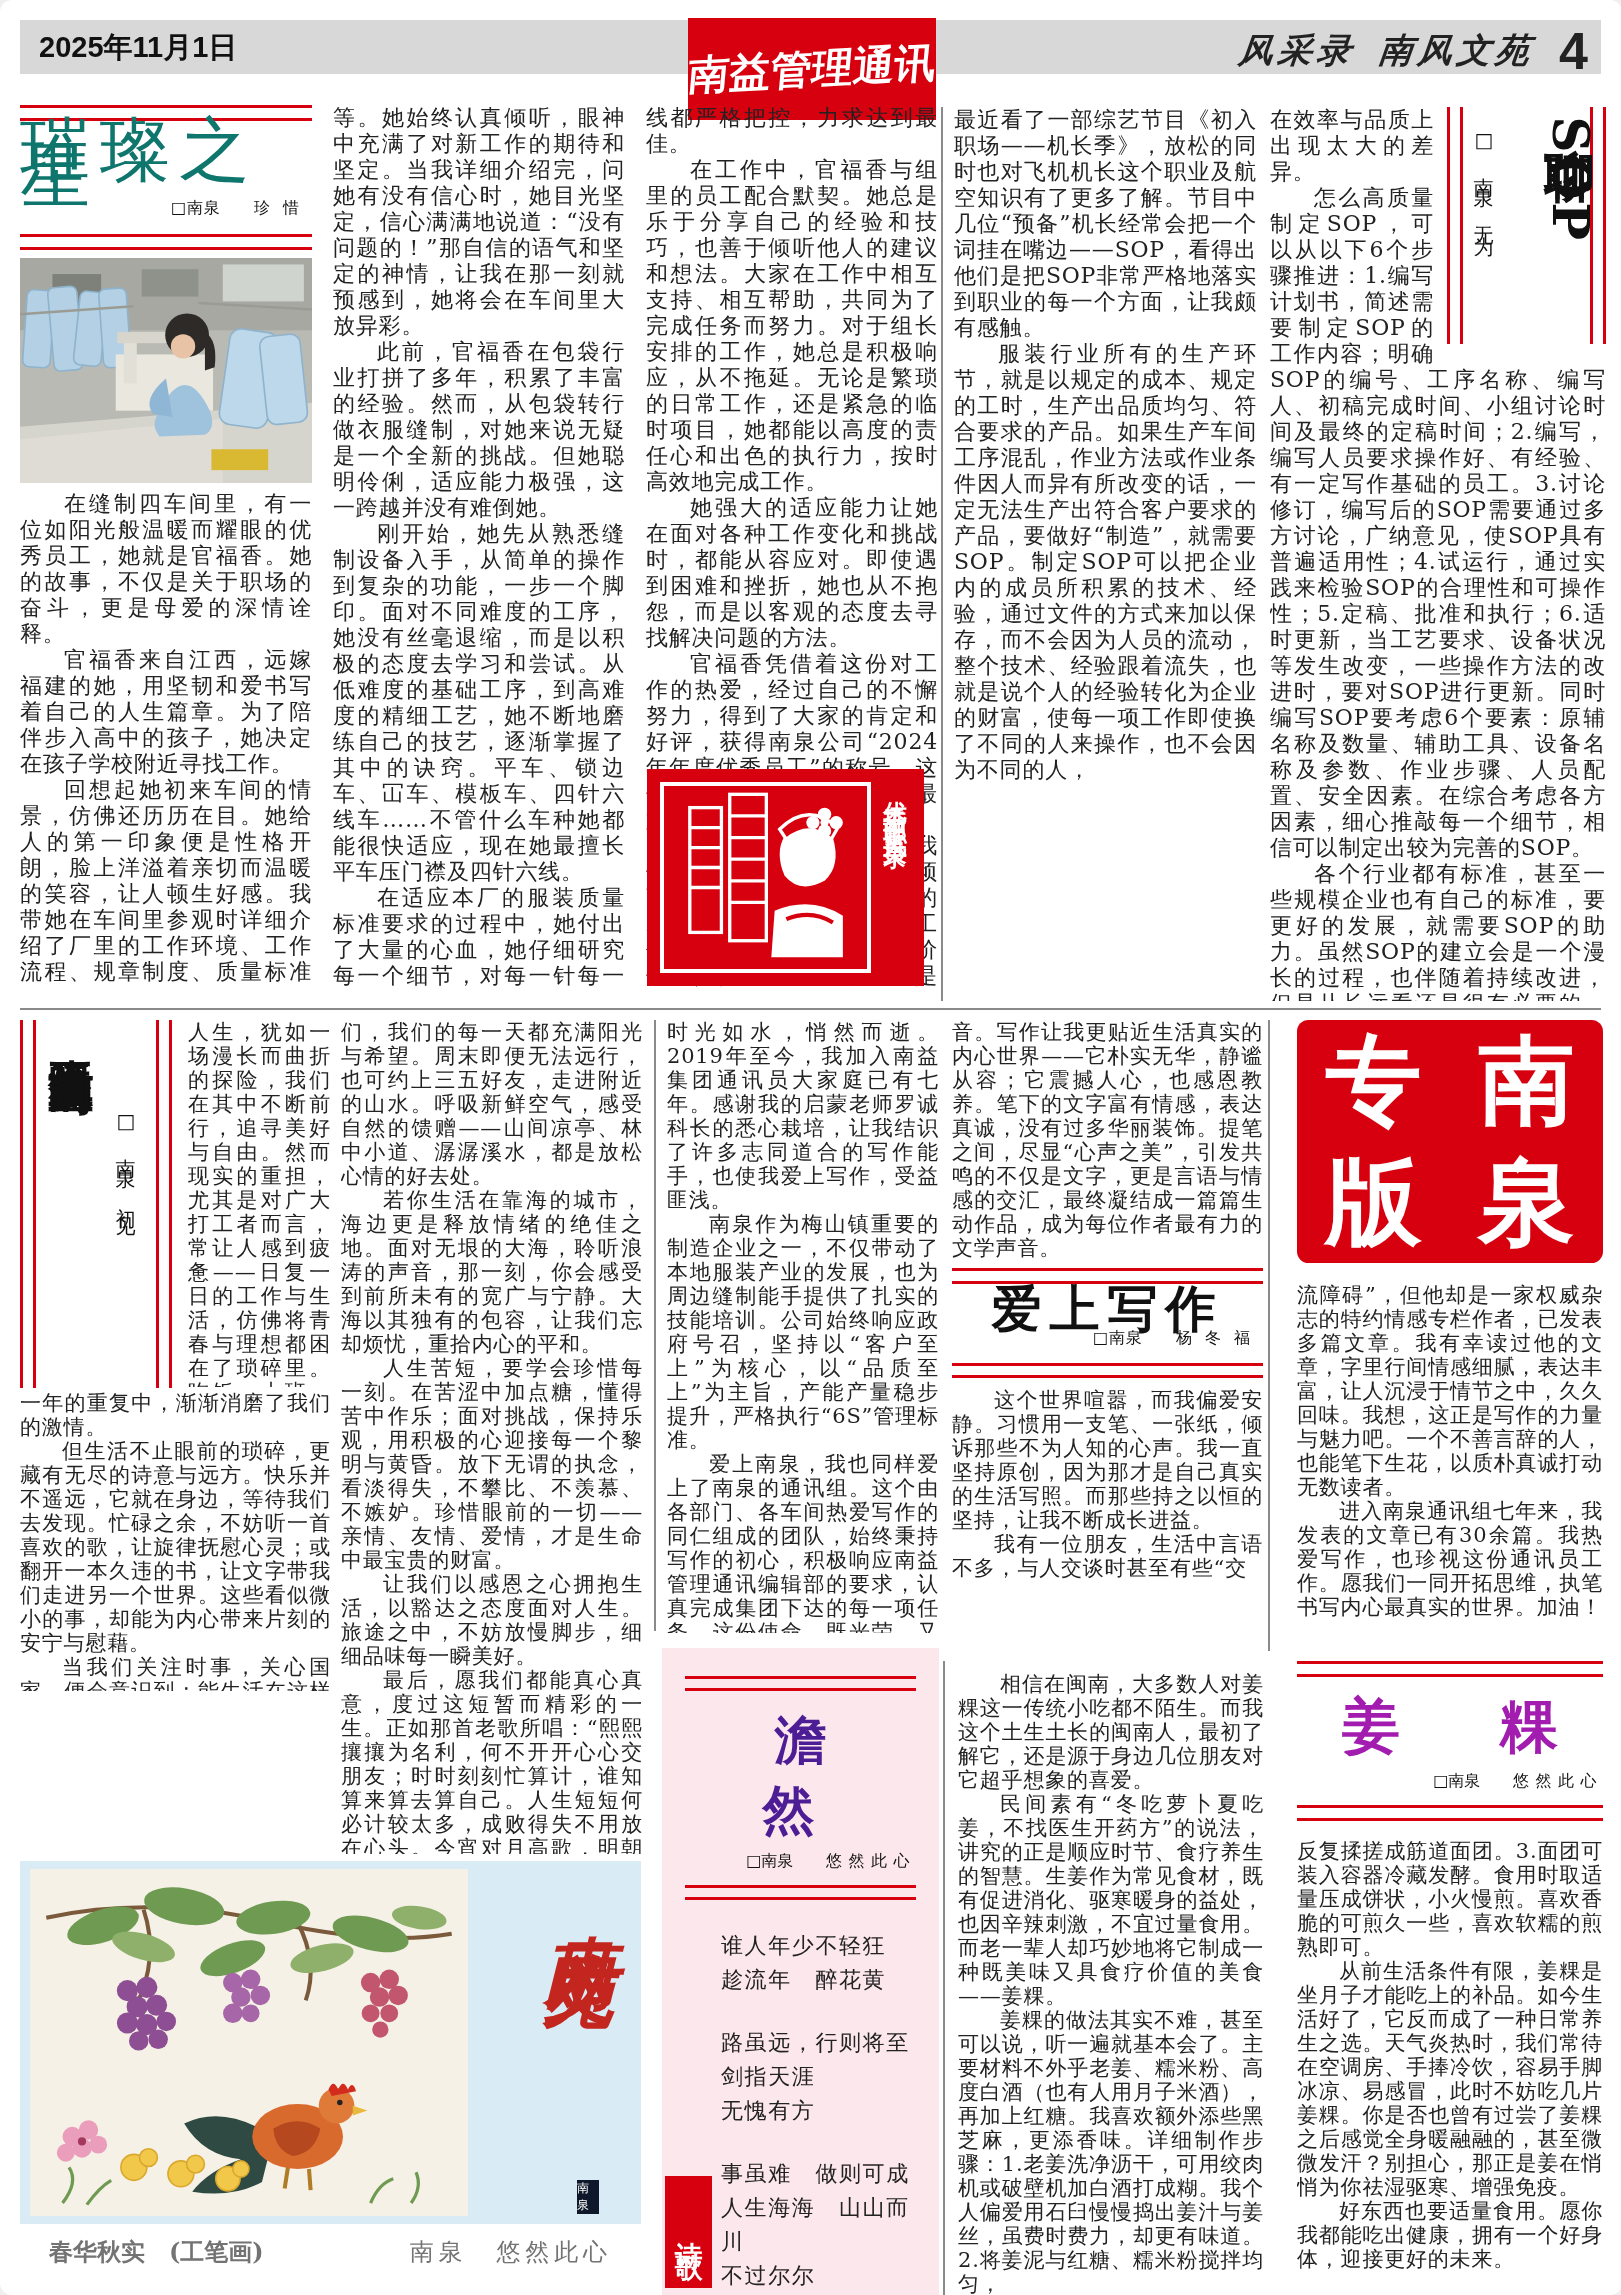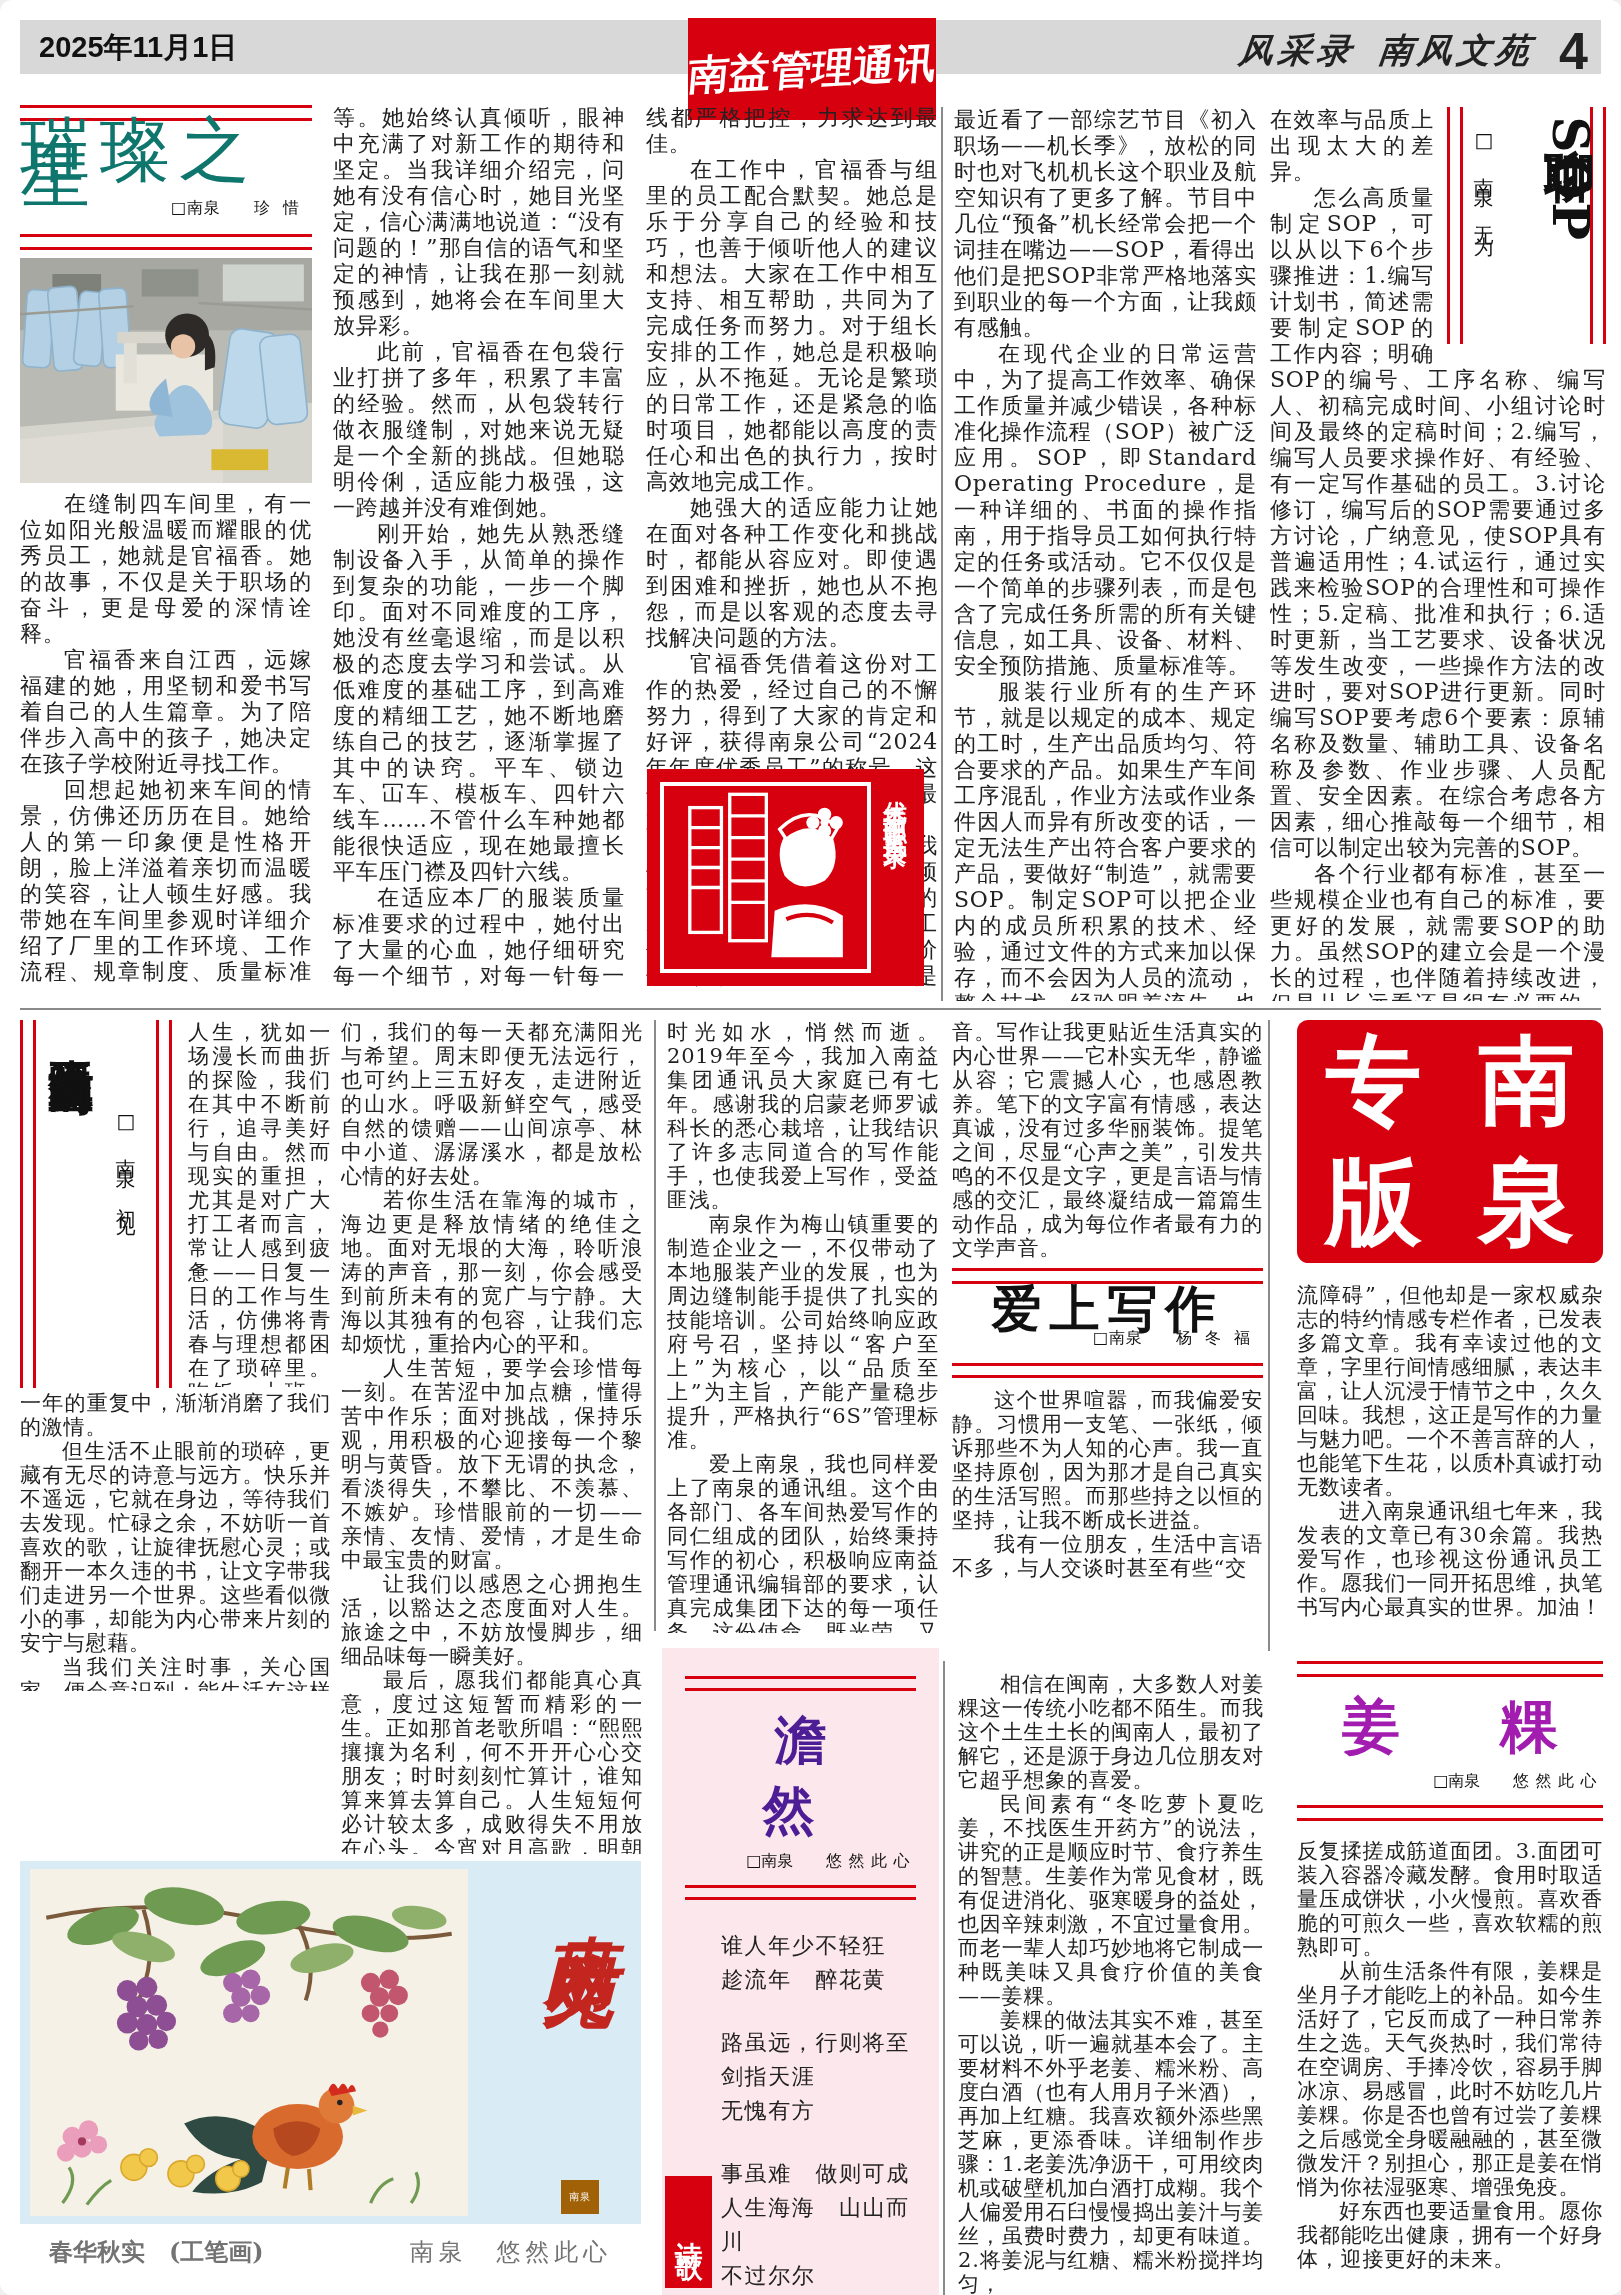--- a/index.html
+++ b/index.html
@@ -57,22 +57,22 @@
   .poem h2{margin:14.6px 0 3.2px 0;text-align:center;font-size:52px;font-weight:bold;letter-spacing:24px;text-indent:24px;color:#4c1d95;}
   .stanzas{margin-top:29px;padding-left:36px;font-size:22px;line-height:34px;letter-spacing:1.6px;color:#222;}
   .stanza{margin-bottom:29px;}
   .genre{position:absolute;left:3.2px;bottom:8px;width:47px;height:112px;background:var(--red);
          display:flex;align-items:center;justify-content:center;}
   .genre span{writing-mode:vertical-rl;color:#fff;font-size:27.6px;font-weight:bold;letter-spacing:13px;}
   
   .painting{left:20px;top:1861px;width:621px;height:363px;background:#d9ecf6;}
   .calli{position:absolute;right:24px;top:18px;writing-mode:vertical-rl;font-size:70px;font-weight:bold;
          font-style:italic;color:#c3261f;letter-spacing:8px;line-height:1.05;}
-  .seal{position:absolute;right:42px;bottom:9.7px;width:38px;height:34px;background:#a16207;color:#fff;
-        font-size:10px;display:flex;align-items:center;justify-content:center;letter-spacing:0.8px;}
+  .seal{position:absolute;right:42px;bottom:9.7px;width:22px;height:34px;background:#0f172a;color:#fff;
+        font-size:12px;display:flex;align-items:center;justify-content:center;letter-spacing:0.8px;}
   .caption-row{left:20px;top:2236px;width:621px;display:flex;justify-content:space-between;
                padding:0 29px;box-sizing:border-box;font-size:24px;font-weight:bold;color:#737373;}
   .caption-row .cap-author{font-weight:normal;letter-spacing:4.9px;}
   
   .jg-head h2{margin:11.4px 0 1.6px 0;text-align:center;font-size:58px;font-weight:bold;letter-spacing:21px;text-indent:21px;color:#a21caf;}
 </style>
 </head>
 <body>
 
 <div class="page">
@@ -174,21 +174,20 @@
       </svg>
     </div>
     <div class="badge-label">优秀干部职工风采录</div>
   </div>
 
   <div class="grule" style="left:941px;top:107px;width:1.6px;height:894px;"></div>
 
   <div class="abs txt b1 flow cont" style="left:954px;top:107px;width:303px;height:894px;">
     <div>
         <p>最近看了一部综艺节目《初入职场——机长季》，放松的同时也对飞机机长这个职业及航空知识有了更多了解。节目中几位“预备”机长经常会把一个词挂在嘴边——SOP，看得出他们是把SOP非常严格地落实到职业的每一个方面，让我颇有感触。</p>
-        <p>在现代企业的日常运营中，为了提高工作效率、确保工作质量并减少错误，各种标准化操作流程（SOP）被广泛应用。SOP，即Standard Operating Procedure，是一种详细的、书面的操作指南，用于指导员工如何执行特定的任务或活动。它不仅仅是一个简单的步骤列表，而是包含了完成任务所需的所有关键信息，如工具、设备、材料、安全预防措施、质量标准等。</p>
         <p>服装行业所有的生产环节，就是以规定的成本、规定的工时，生产出品质均匀、符合要求的产品。如果生产车间工序混乱，作业方法或作业条件因人而异有所改变的话，一定无法生产出符合客户要求的产品，要做好“制造”，就需要SOP。制定SOP可以把企业内的成员所积累的技术、经验，通过文件的方式来加以保存，而不会因为人员的流动，整个技术、经验跟着流失，也就是说个人的经验转化为企业的财富，使每一项工作即使换了不同的人来操作，也不会因为不同的人，</p>
       </div>
   </div>
   <div class="abs txt b1" style="left:1270px;top:107px;width:336px;height:894px;">
     <div class="sop-head">
       <div class="vr" style="left:0;"></div>
       <div class="vr" style="right:0;"></div>
       <div class="sop-title">聊聊SOP</div>
       <div class="v-byline sop-byline">
         <span>□南泉</span>　<span>无为</span>

